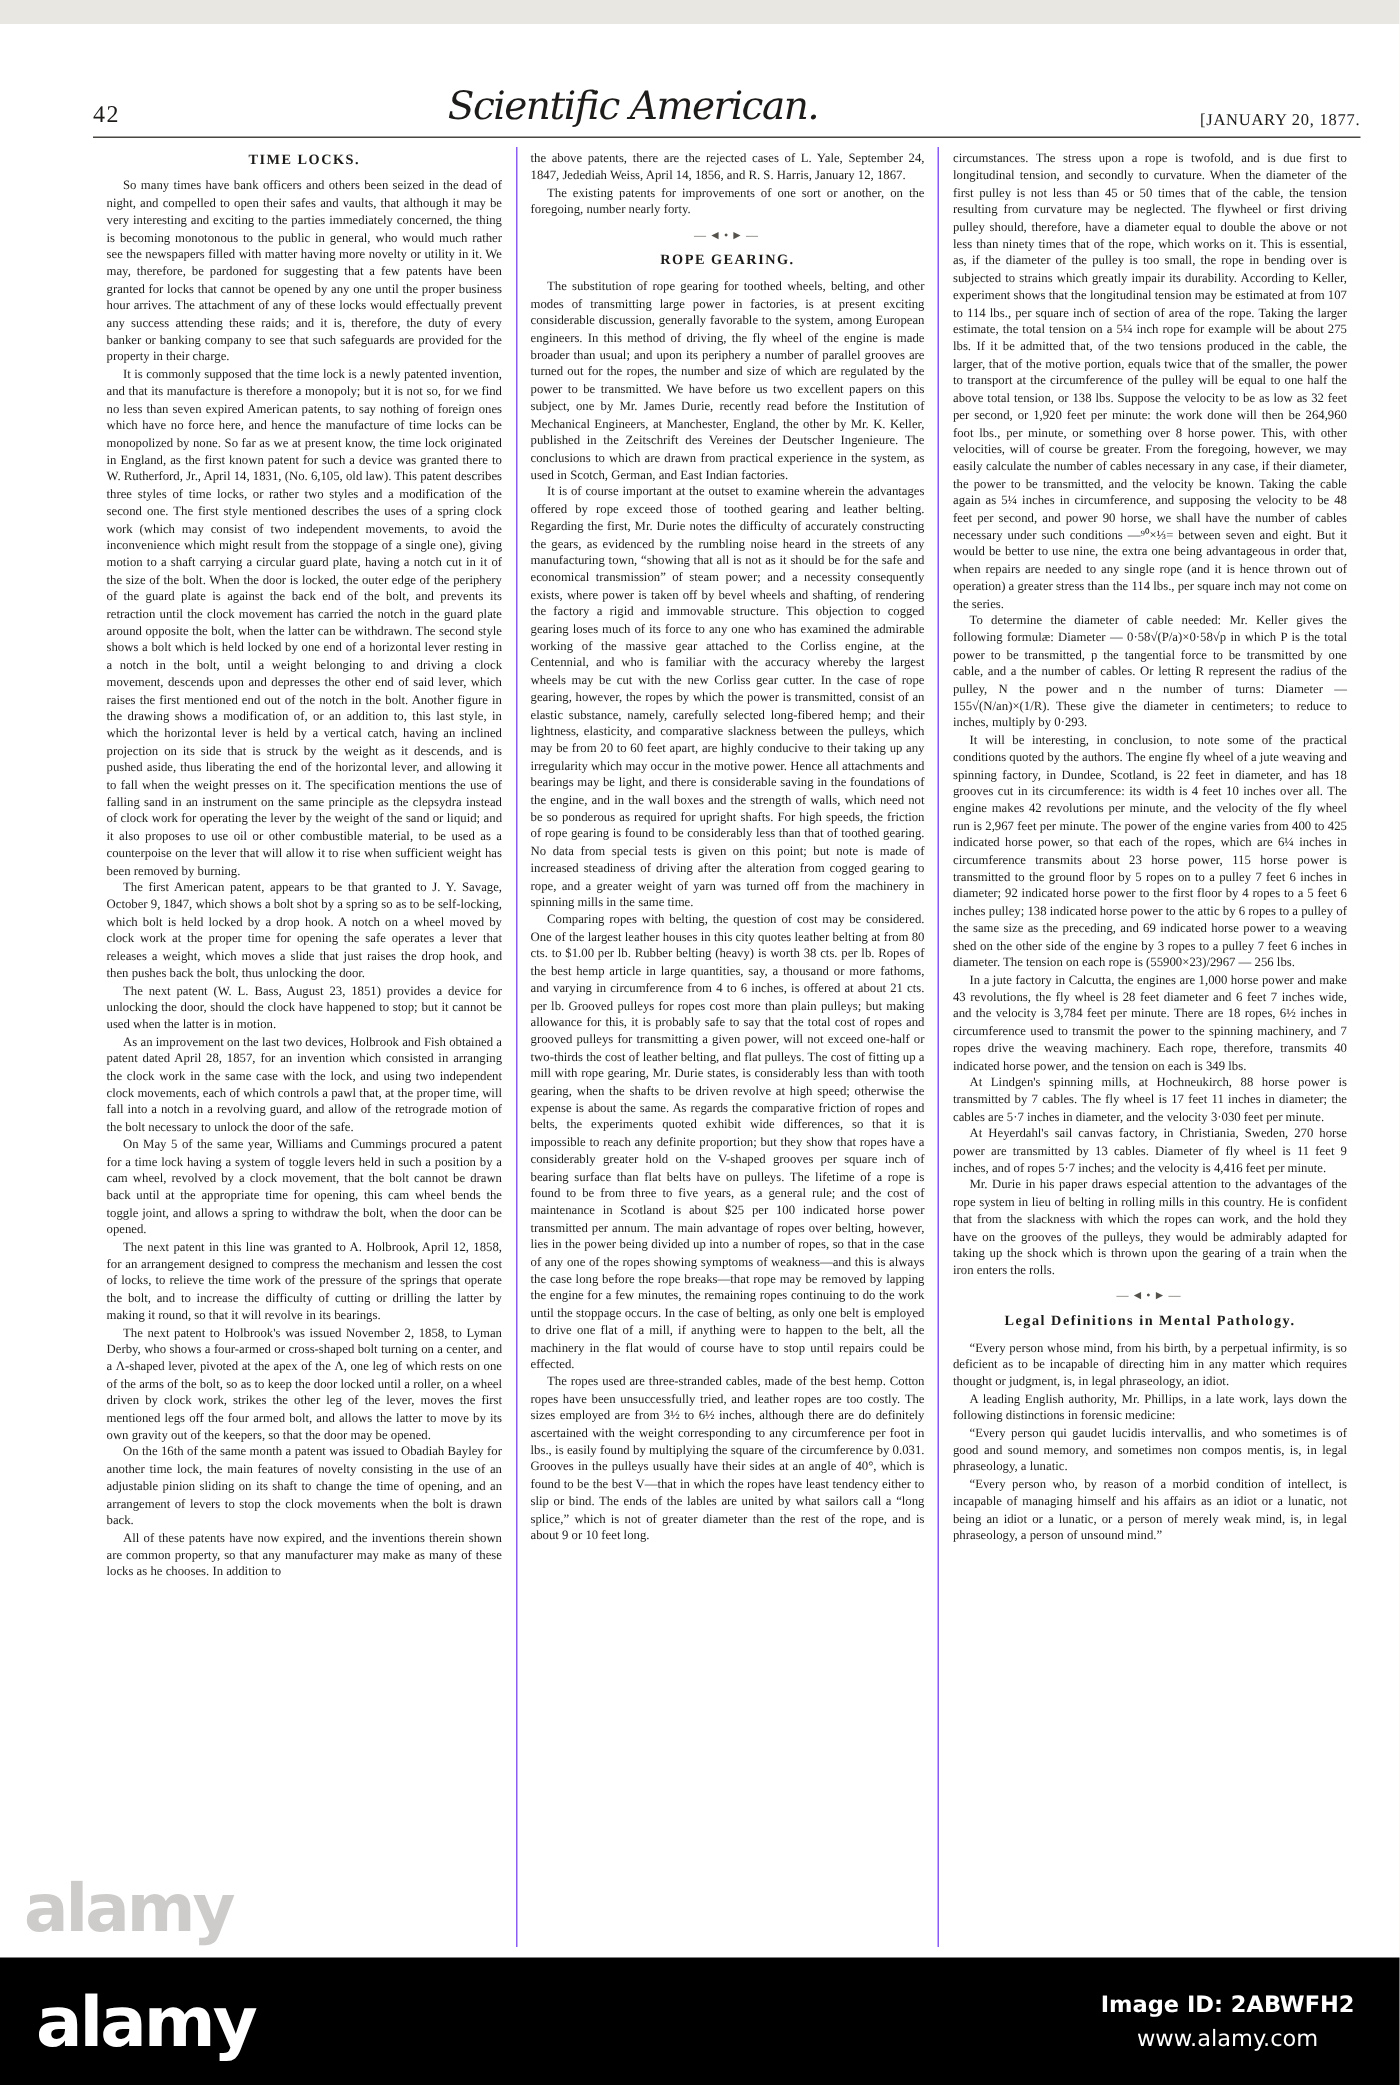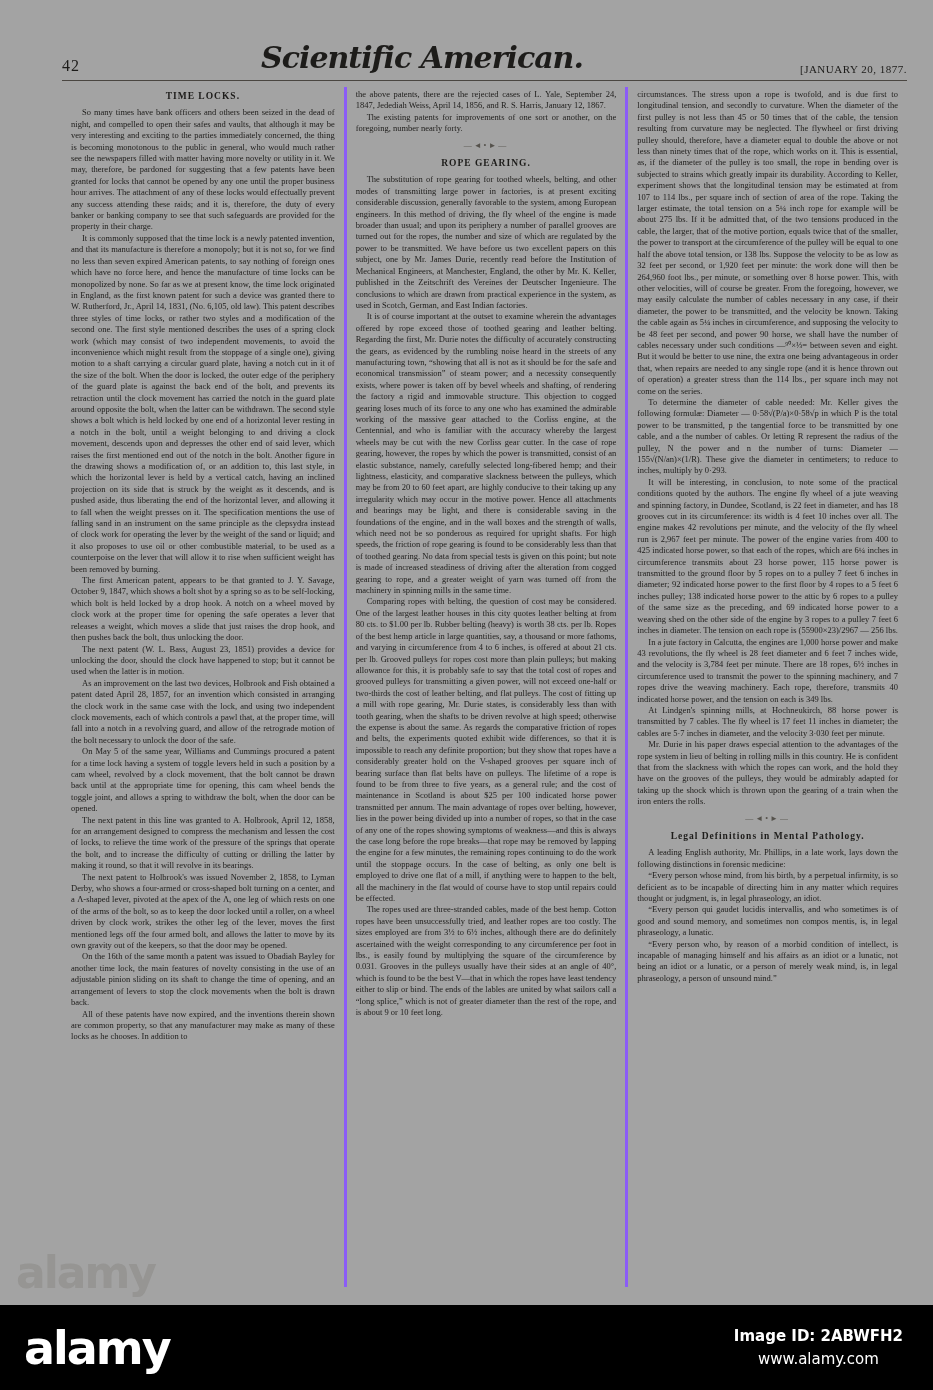--- a/index.html
+++ b/index.html
@@ -5,44 +5,44 @@
   * { margin:0; padding:0; box-sizing:border-box; }
   html,body { width:933px; height:1390px; }
   body {
     background:#e9e7e2;
     font-family:"Liberation Serif", serif;
     color:#1d1c1a;
     position:relative;
     overflow:hidden;
   }
   .page {
-    position:absolute; left:0; top:0; width:933px; height:1330px;
-    background:#a3a3a3;
+    position:absolute; left:0; top:16px; width:933px; height:1330px;
+    background:#ffffff;
     padding:40px 26px 0 62px;
   }
   .header {
     display:flex; align-items:flex-end; justify-content:space-between;
     border-bottom:1.5px solid #4a4641;
     padding-bottom:5px;
   }
   .page-number { font-size:16px; letter-spacing:1px; }
   .masthead {
-    font-size:30px; font-weight:bold; font-style:italic;
+    font-size:26px; font-weight:normal; font-style:italic;
     font-family:"DejaVu Serif", serif; letter-spacing:-1px;
     transform:translateX(-18px);
   }
   .date { font-size:11px; letter-spacing:0.5px; }
   .columns {
     display:flex; margin-top:6px; height:1200px; overflow:hidden;justify-content:center;
   }
   .col {
     width:33.333%; padding:2px 9px 0 9px;
     font-size:8.5px; line-height:11.4px; text-align:justify;
   }
-  .col + .col { border-left:3px solid #8b5cf6; }
+  .col + .col { border-left:1px solid #8b5cf6; }
   .col p { text-indent:11px; margin:0; }
   .col-continued > .pgroup:first-child p:first-child { text-indent:0; }
   .article-heading {
     text-align:center; font-weight:bold; font-size:9.5px;
     letter-spacing:1px; margin:7px 0 5px 0;
   }
   .top-heading { margin-top:2px; }
   .divider {
     text-align:center; font-size:8px; color:#55524c; margin:5px 0 2px 0;
     letter-spacing:2px;
@@ -112,27 +112,28 @@
         </div>
     </div>
 
     <div class="col col-continued">
       <div class="pgroup">
           <p>circumstances. The stress upon a rope is twofold, and is due first to longitudinal tension, and secondly to curvature. When the diameter of the first pulley is not less than 45 or 50 times that of the cable, the tension resulting from curvature may be neglected. The flywheel or first driving pulley should, therefore, have a diameter equal to double the above or not less than ninety times that of the rope, which works on it. This is essential, as, if the diameter of the pulley is too small, the rope in bending over is subjected to strains which greatly impair its durability. According to Keller, experiment shows that the longitudinal tension may be estimated at from 107 to 114 lbs., per square inch of section of area of the rope. Taking the larger estimate, the total tension on a 5¼ inch rope for example will be about 275 lbs. If it be admitted that, of the two tensions produced in the cable, the larger, that of the motive portion, equals twice that of the smaller, the power to transport at the circumference of the pulley will be equal to one half the above total tension, or 138 lbs. Suppose the velocity to be as low as 32 feet per second, or 1,920 feet per minute: the work done will then be 264,960 foot lbs., per minute, or something over 8 horse power. This, with other velocities, will of course be greater. From the foregoing, however, we may easily calculate the number of cables necessary in any case, if their diameter, the power to be transmitted, and the velocity be known. Taking the cable again as 5¼ inches in circumference, and supposing the velocity to be 48 feet per second, and power 90 horse, we shall have the number of cables necessary under such conditions —⁹⁰×⅓= between seven and eight. But it would be better to use nine, the extra one being advantageous in order that, when repairs are needed to any single rope (and it is hence thrown out of operation) a greater stress than the 114 lbs., per square inch may not come on the series.</p>
           <p>To determine the diameter of cable needed: Mr. Keller gives the following formulæ: Diameter — 0·58√(P/a)×0·58√p in which P is the total power to be transmitted, p the tangential force to be transmitted by one cable, and a the number of cables. Or letting R represent the radius of the pulley, N the power and n the number of turns: Diameter —155√(N/an)×(1/R). These give the diameter in centimeters; to reduce to inches, multiply by 0·293.</p>
           <p>It will be interesting, in conclusion, to note some of the practical conditions quoted by the authors. The engine fly wheel of a jute weaving and spinning factory, in Dundee, Scotland, is 22 feet in diameter, and has 18 grooves cut in its circumference: its width is 4 feet 10 inches over all. The engine makes 42 revolutions per minute, and the velocity of the fly wheel run is 2,967 feet per minute. The power of the engine varies from 400 to 425 indicated horse power, so that each of the ropes, which are 6¼ inches in circumference transmits about 23 horse power, 115 horse power is transmitted to the ground floor by 5 ropes on to a pulley 7 feet 6 inches in diameter; 92 indicated horse power to the first floor by 4 ropes to a 5 feet 6 inches pulley; 138 indicated horse power to the attic by 6 ropes to a pulley of the same size as the preceding, and 69 indicated horse power to a weaving shed on the other side of the engine by 3 ropes to a pulley 7 feet 6 inches in diameter. The tension on each rope is (55900×23)/2967 — 256 lbs.</p>
           <p>In a jute factory in Calcutta, the engines are 1,000 horse power and make 43 revolutions, the fly wheel is 28 feet diameter and 6 feet 7 inches wide, and the velocity is 3,784 feet per minute. There are 18 ropes, 6½ inches in circumference used to transmit the power to the spinning machinery, and 7 ropes drive the weaving machinery. Each rope, therefore, transmits 40 indicated horse power, and the tension on each is 349 lbs.</p>
           <p>At Lindgen's spinning mills, at Hochneukirch, 88 horse power is transmitted by 7 cables. The fly wheel is 17 feet 11 inches in diameter; the cables are 5·7 inches in diameter, and the velocity 3·030 feet per minute.</p>
+          <p>At Heyerdahl's sail canvas factory, in Christiania, Sweden, 270 horse power are transmitted by 13 cables. Diameter of fly wheel is 11 feet 9 inches, and of ropes 5·7 inches; and the velocity is 4,416 feet per minute.</p>
           <p>Mr. Durie in his paper draws especial attention to the advantages of the rope system in lieu of belting in rolling mills in this country. He is confident that from the slackness with which the ropes can work, and the hold they have on the grooves of the pulleys, they would be admirably adapted for taking up the shock which is thrown upon the gearing of a train when the iron enters the rolls.</p>
         </div>
       <div class="divider">―◄•►―</div>
       <div class="article-heading">Legal Definitions in Mental Pathology.</div>
       <div class="pgroup">
+          <p>“Every person whose mind, from his birth, by a perpetual infirmity, is so deficient as to be incapable of directing him in any matter which requires thought or judgment, is, in legal phraseology, an idiot.</p>
           <p>A leading English authority, Mr. Phillips, in a late work, lays down the following distinctions in forensic medicine:</p>
-          <p>“Every person whose mind, from his birth, by a perpetual infirmity, is so deficient as to be incapable of directing him in any matter which requires thought or judgment, is, in legal phraseology, an idiot.</p>
           <p>“Every person qui gaudet lucidis intervallis, and who sometimes is of good and sound memory, and sometimes non compos mentis, is, in legal phraseology, a lunatic.</p>
           <p>“Every person who, by reason of a morbid condition of intellect, is incapable of managing himself and his affairs as an idiot or a lunatic, not being an idiot or a lunatic, or a person of merely weak mind, is, in legal phraseology, a person of unsound mind.”</p>
         </div>
     </div>
 
   </div>
 </div>
 
 <div class="watermark-overlay">alamy</div>
 

